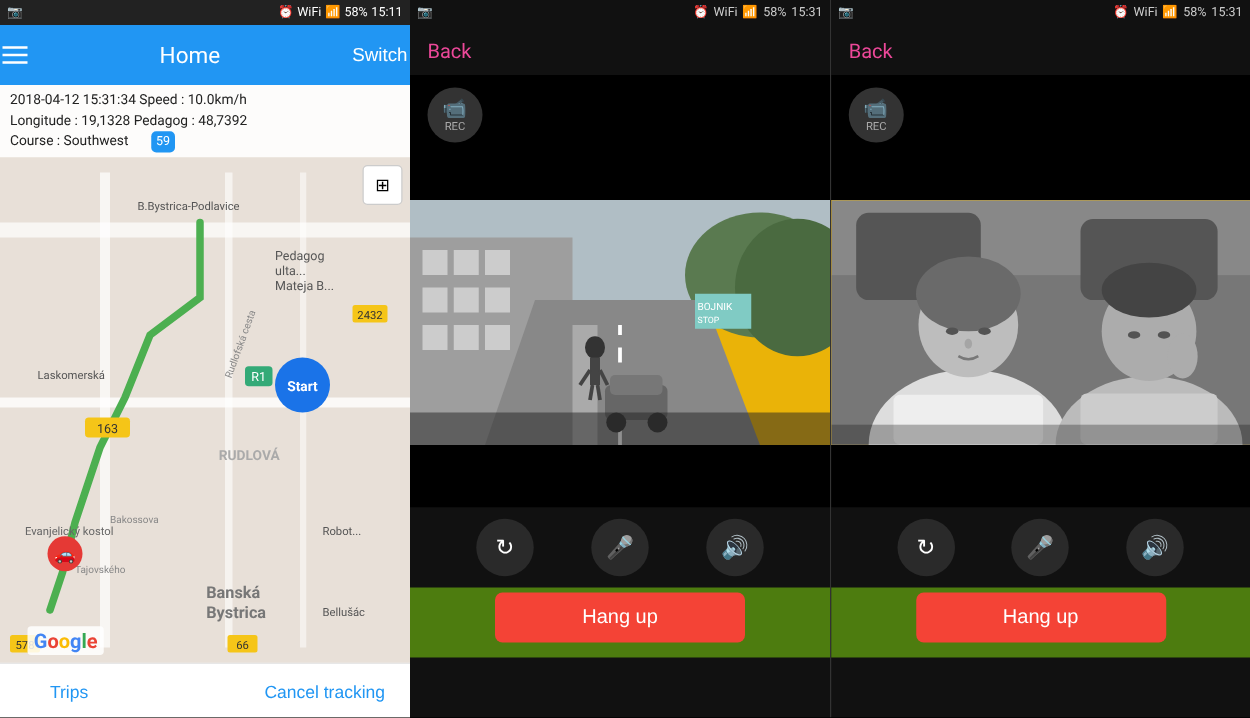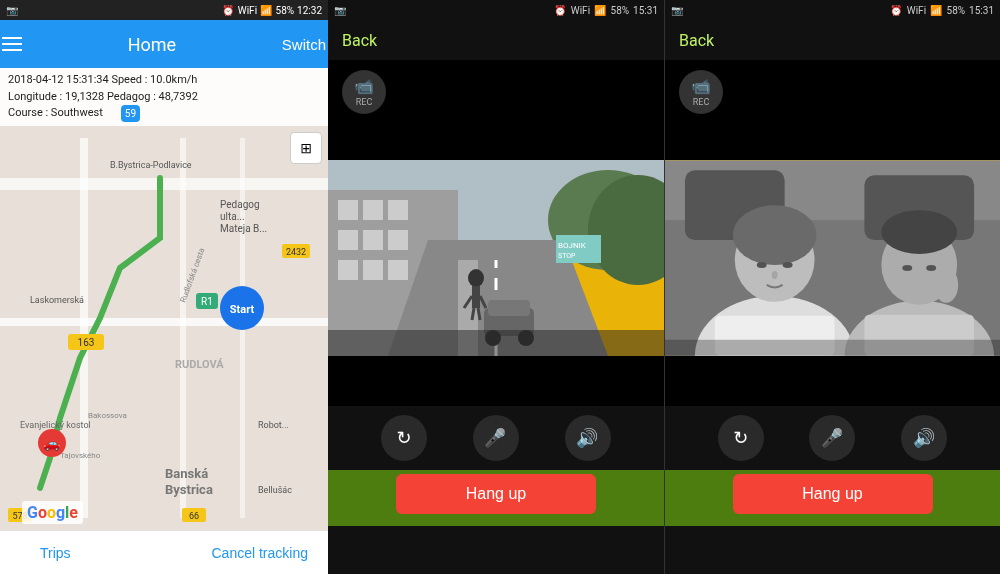--- a/index.html
+++ b/index.html
@@ -157,21 +157,21 @@
 
     .video-top-bar {
       height: 40px;
       background: #111;
       display: flex;
       align-items: center;
       padding: 0 14px;
       gap: 16px;
     }
     .video-back-text {
-      color: #bef264;
+      color: #ec4899;
       font-size: 16px;
     }
     .rec-btn {
       width: 44px;
       height: 44px;
       border-radius: 50%;
       background: #333;
       display: flex;
       flex-direction: column;
       align-items: center;
@@ -257,21 +257,21 @@
 
   <div class="status-bar">
     <div class="status-bar-left">
       <span>📷</span>
     </div>
     <div class="status-bar-right">
       <span>⏰</span>
       <span>WiFi</span>
       <span>📶</span>
       <span>58%</span>
-      <span>12:32</span>
+      <span>15:11</span>
     </div>
   </div>
 
   <div class="app-bar">
     <div class="hamburger-icon">
       <span></span>
         <span></span>
         <span></span>
     </div>
     <span class="app-bar-title">Home</span>

